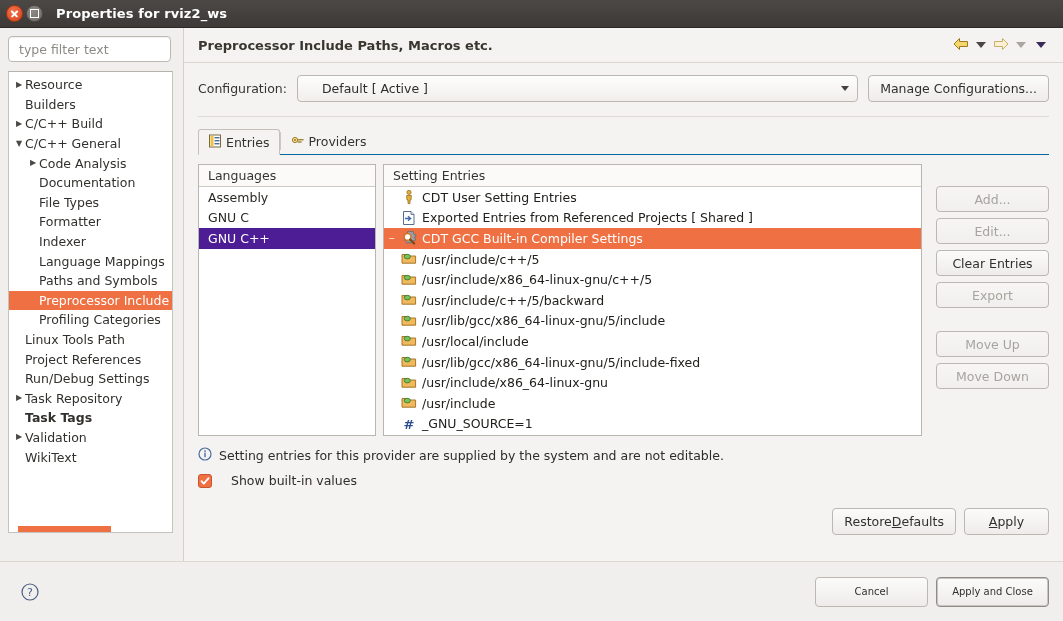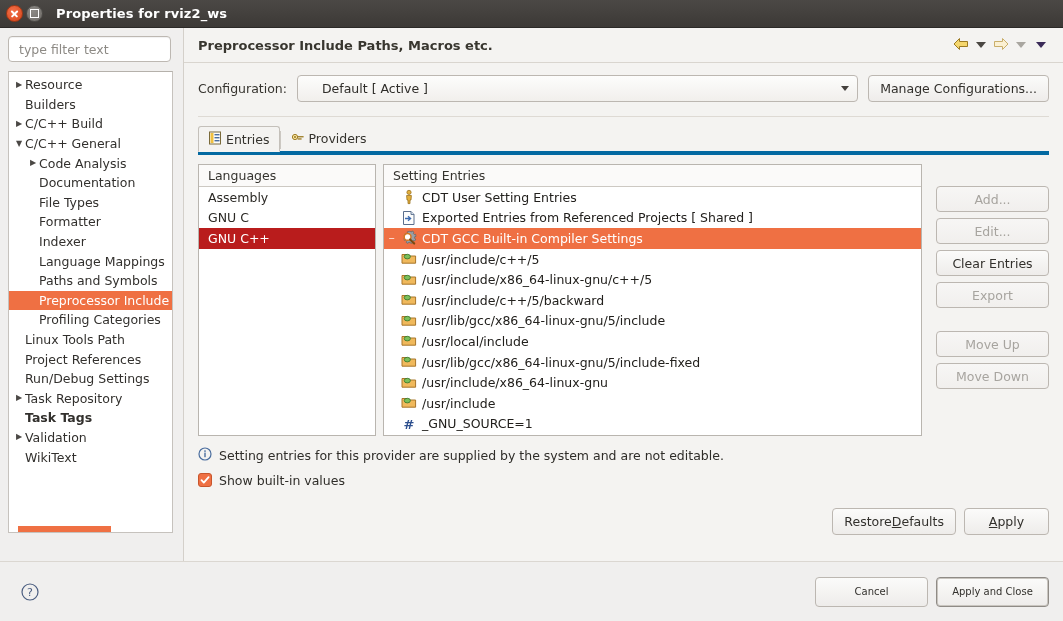--- a/index.html
+++ b/index.html
@@ -144,21 +144,21 @@
     font-family: inherit; font-size: 12.5px; color: #32302c;
     display: flex; align-items: center; justify-content: center;
     cursor: default; white-space: nowrap;
   }
   .btn.disabled { color: #a7a49f; background: linear-gradient(to bottom,#f7f6f5,#f1efed); }
   .btn.default { border-color: #8f8b86; box-shadow: 0 0 0 1px #c9c5bf inset; }
 
   
   .tabstrip {
     margin-top: 11px; height: 27px; display: flex; align-items: flex-end;
-    border-bottom: 4px solid #0369a1; position: relative;
+    border-bottom: 1px solid #0369a1; position: relative;
   }
   .tab {
     height: 26px; padding: 0 9px; display: flex; align-items: center; gap: 4px;
     font-size: 12.5px; color: #35332e; border: 1px solid transparent;
     cursor: default;
   }
   .tab.active {
     background: #f4f3f1; border-color: #c4c0ba; border-bottom-color: #f4f3f1;
     border-radius: 3px 3px 0 0; margin-bottom: -1px;
   }
@@ -175,21 +175,21 @@
     display: flex; align-items: center; padding-left: 9px;
     font-size: 12.5px; color: #35332e;
   }
   .langbox { width: 180px; height: 272px; }
   .entrybox { width: 545px; height: 272px; }
   .lrow {
     height: 20.6px; display: flex; align-items: center;
     padding-left: 9px; font-size: 12.5px; color: #2b2925;
     white-space: nowrap; cursor: default;
   }
-  .lrow.sel { background: #b91c1c; color: #ffffff; }
+  .lrow.sel { background: #4c1d95; color: #ffffff; }
   .erow {
     height: 20.6px; display: flex; align-items: center; gap: 5px;
     padding-left: 3px; font-size: 12.5px; color: #22201d;
     white-space: nowrap; cursor: default;
   }
   .erow.sel { background: #ef7043; color: #ffffff; }
   .erow .tw {
     width: 9px; text-align: center; font-size: 8px; color: #3d3b37; flex: 0 0 auto;
   }
   .erow.sel .tw { color: #fff; }
@@ -200,21 +200,21 @@
     margin-left: 7px; padding-top: 22px;
   }
   .sidebtns .btn { width: 113px; height: 26px; padding: 0; }
 
   
   .noterow {
     display: flex; align-items: center; gap: 7px; margin-top: 11px;
     font-size: 12.5px; color: #2f2d29;
   }
   .checkrow {
-    display: flex; align-items: flex-start; gap: 7px; margin-top: 9px;
+    display: flex; align-items: center; gap: 19px; margin-top: 9px;
     font-size: 12.5px; color: #2f2d29;
   }
   .cbox {
     width: 14px; height: 14px; border-radius: 3px; background: #ef7043;
     border: 1px solid #c8552c; display: flex; align-items: center;
     justify-content: center; flex: 0 0 auto;
   }
   .cbox svg { display: block; }
   .bottombtns {
     display: flex; gap: 8px; justify-content: flex-end; margin-top: 20px;

